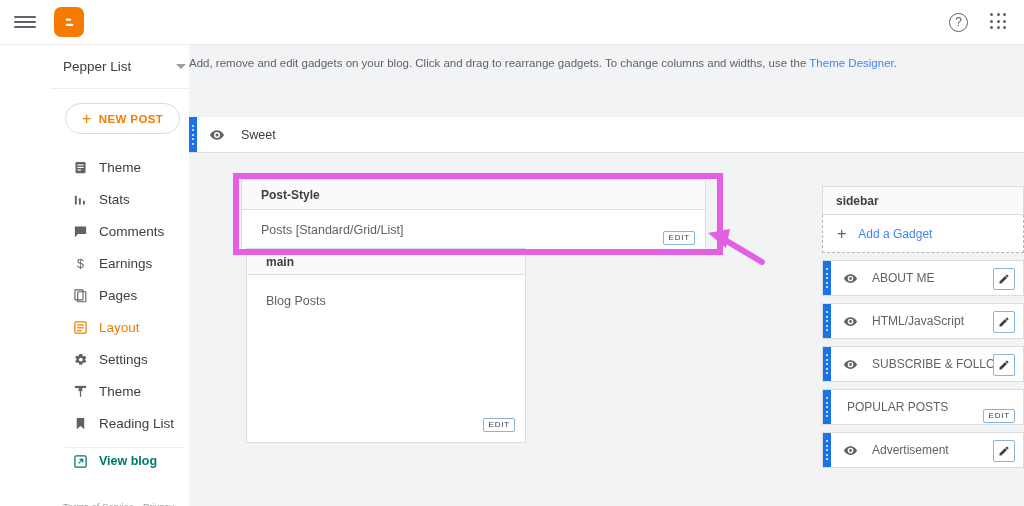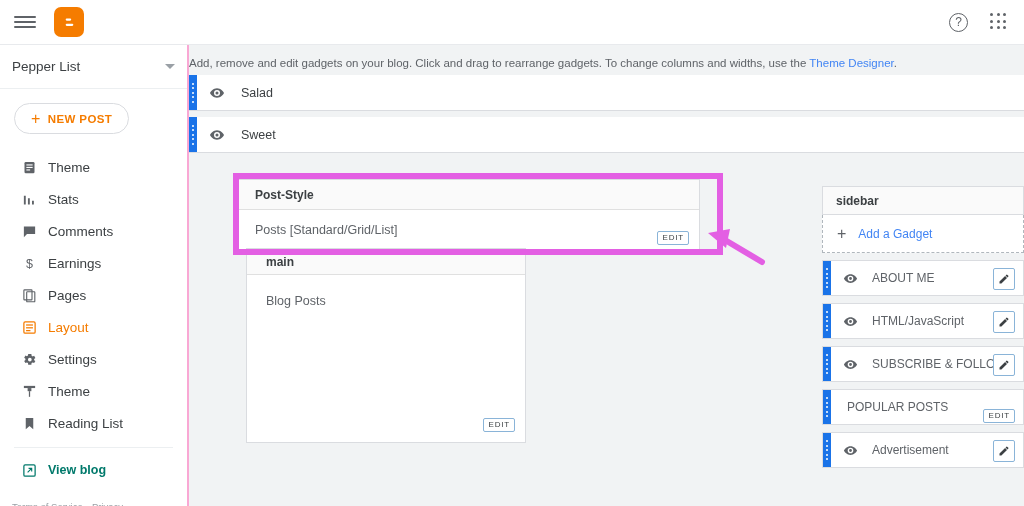--- a/index.html
+++ b/index.html
@@ -33,22 +33,22 @@
   .topbar-right { margin-left: auto; display: flex; align-items: center; gap: 22px; margin-right: 16px; }
   .help-icon {
     width: 19px; height: 19px; border: 1.6px solid #5f6368; border-radius: 50%;
     color: #5f6368; font-size: 12px; line-height: 16px; text-align: center; cursor: pointer;
   }
   .apps-icon { width: 18px; height: 18px; display: grid; grid-template-columns: repeat(3,1fr); gap: 2px; cursor: pointer; }
   .apps-icon span { width: 3px; height: 3px; background: #5f6368; border-radius: 50%; }
 
   
   .leftnav {
-    position: absolute; left: 0; top: 45px; width: 189px; height: 461px;
-    background: #ffffff; border-right: 2px solid #f9a8d4;
+    position: absolute; left: 15px; top: 45px; width: 189px; height: 461px;
+    background: #ffffff; border-right: 6px solid #f9a8d4; padding-left: 36px;
   }
   .blogpicker {
     display: flex; align-items: center; height: 44px; padding: 0 12px 0 12px;
     border-bottom: 1px solid #eceff1; cursor: pointer;
   }
   .blogpicker .name { font-size: 13.5px; color: #3c4043; }
   .blogpicker .caret {
     margin-left: auto; width: 0; height: 0;
     border-left: 5px solid transparent; border-right: 5px solid transparent;
     border-top: 5px solid #9aa0a6;
@@ -64,21 +64,21 @@
   .navlist { margin-top: 17px; }
   .navitem {
     display: flex; align-items: center; height: 32px; padding-left: 22px;
     color: #3c4043; font-size: 13.5px; cursor: pointer;
   }
   .navitem .ico { width: 26px; display: flex; align-items: center; color: #5f6368; }
   .navitem.active { color: #f57c00; }
   .navitem.active .ico { color: #f57c00; }
   .navdivider { border-top: 1px solid #eceff1; margin: 8px 14px 0 14px; }
   .viewblog {
-    display: flex; align-items: center; height: 32px; padding-left: 22px; margin-top: 6px;
+    display: flex; align-items: flex-start; height: 32px; padding-left: 22px; margin-top: 6px;
     color: #00796b; font-size: 12.5px; font-weight: bold; cursor: pointer;
   }
   .viewblog .ico { width: 26px; display: flex; align-items: center; color: #00796b; }
   .legal { margin: 12px 0 0 12px; font-size: 9.5px; color: #9aa0a6; line-height: 17px; }
   .legal a { color: #9aa0a6; text-decoration: none; cursor: pointer; }
   .legal .dot { padding: 0 3px; }
 
   
   .canvas {
     position: absolute; left: 189px; top: 45px; width: 835px; height: 461px;
@@ -101,21 +101,21 @@
   .widerow {
     position: absolute; left: 0; width: 835px; height: 36px;
     background: #ffffff; border-bottom: 1px solid #dadce0;
   }
   .widerow .body { display: flex; align-items: center; height: 100%; padding-left: 20px; gap: 16px; }
   .eye { color: #5f6368; display: flex; align-items: center; }
   .rowlabel { font-size: 12.5px; color: #3c4043; }
 
   
   .poststyle {
-    position: absolute; left: 46px; top: 134px; width: 465px;
+    position: absolute; left: 52px; top: 134px; width: 465px;
     background: #ffffff; border: 1px solid #dadce0;
   }
   .section-head {
     height: 30px; display: flex; align-items: center; padding-left: 19px;
     font-size: 12px; font-weight: bold; color: #3c4043;
     background: #fafafa; border-bottom: 1px solid #e0e0e0;
   }
   .section-body { position: relative; height: 42px; }
   .section-body .txt {
     position: absolute; left: 19px; top: 13px; font-size: 12.5px; color: #5f6368;
@@ -332,37 +332,20 @@
       
     </div>
   </div>
 
   <div class="canvas">
 
     <div class="hint">
       <span>Add, remove and edit gadgets on your blog. Click and drag to rearrange gadgets. To change columns and widths, use the </span><a>Theme Designer</a><span>.</span>
     </div>
 
-    <div class="widerow" style="top:30px;">
-      <div class="dragbar">
-        <span></span>
-          <span></span>
-          <span></span>
-          <span></span>
-          <span></span>
-      </div>
-      <div class="body">
-        <span class="eye">
-          <svg width="16" height="16" viewBox="0 0 24 24">
-              <path fill="currentColor" d="M12 5C6.5 5 2.7 9.3 1.5 12c1.2 2.7 5 7 10.5 7s9.3-4.3 10.5-7C21.3 9.3 17.5 5 12 5zm0 11.5A4.5 4.5 0 1 1 12 7.5a4.5 4.5 0 0 1 0 9zm0-2.2a2.3 2.3 0 1 0 0-4.6 2.3 2.3 0 0 0 0 4.6z"></path>
-            </svg>
-        </span>
-        <span class="rowlabel">Salad</span>
-      </div>
-    </div>
 
     <div class="widerow" style="top:72px;">
       <div class="dragbar">
         <span></span>
           <span></span>
           <span></span>
           <span></span>
           <span></span>
       </div>
       <div class="body">

